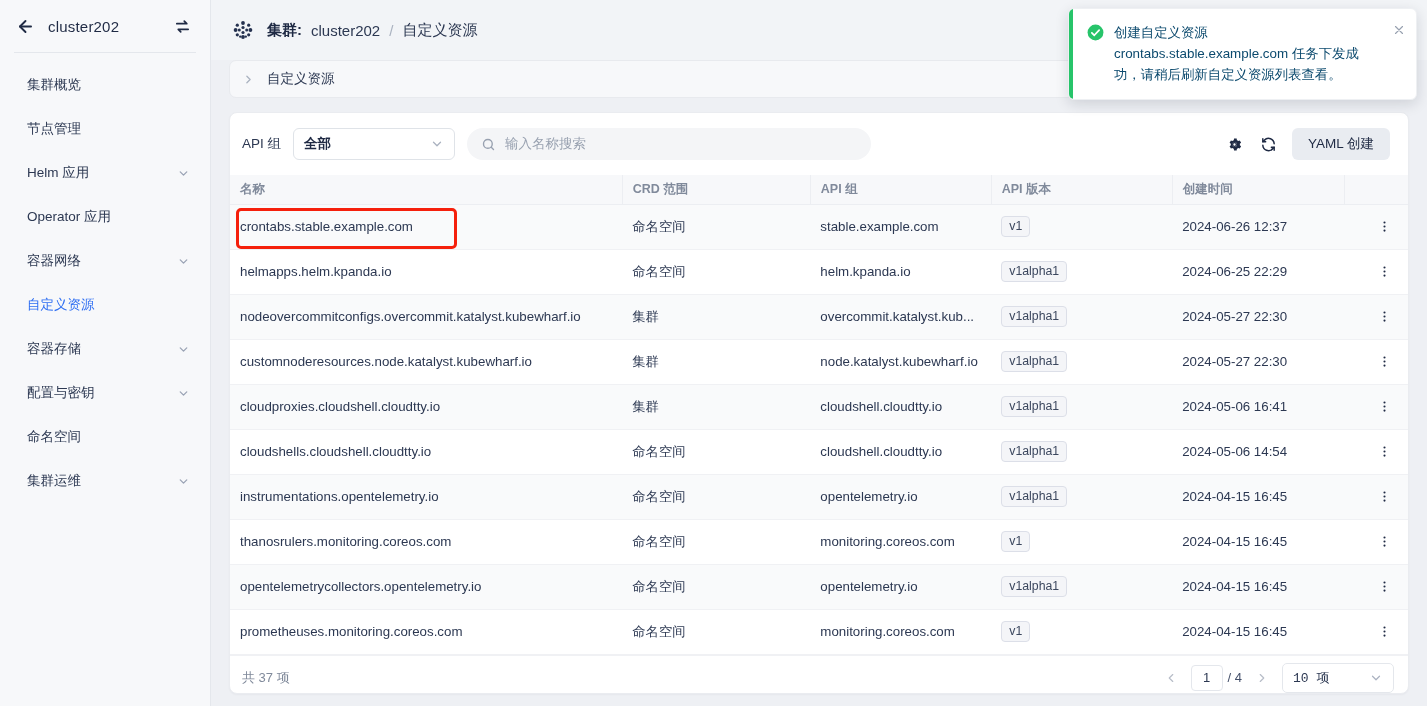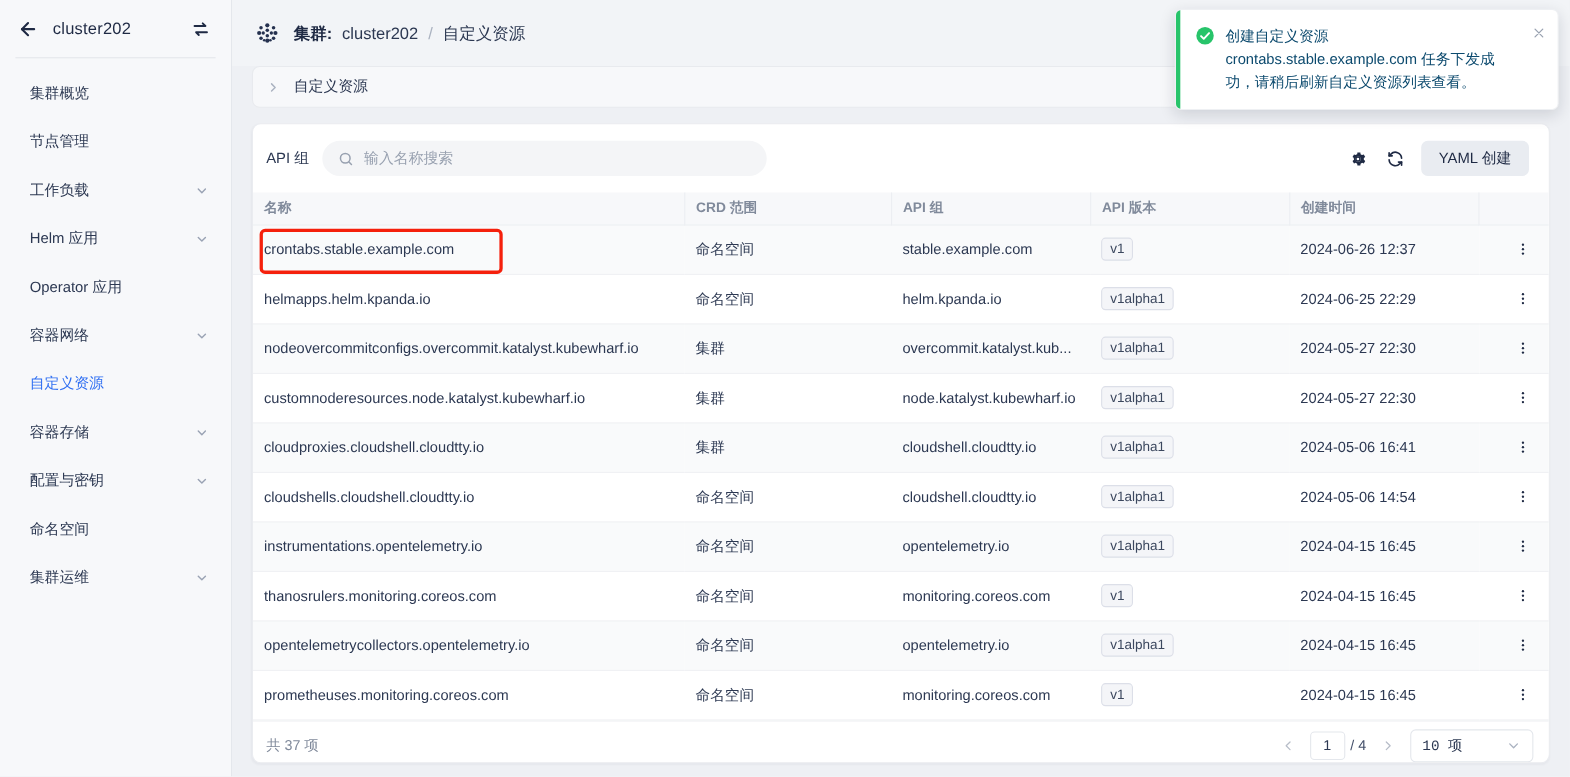--- a/index.html
+++ b/index.html
@@ -173,28 +173,20 @@
         </svg>
     </span>
   </div>
   <div class="sb-divider"></div>
   <nav class="sb-nav">
     <div class="sb-item">
       <span class="lbl">集群概览</span>
     </div>
     <div class="sb-item">
       <span class="lbl">节点管理</span>
-    </div>
-    <div class="sb-item">
-      <span class="lbl">工作负载</span>
-      <span class="sb-chev">
-          <svg width="13" height="13" viewBox="0 0 24 24" fill="none" stroke="currentColor" stroke-width="2.4" stroke-linecap="round" stroke-linejoin="round">
-            <path d="M6 9l6 6 6-6"></path>
-          </svg>
-        </span>
     </div>
     <div class="sb-item">
       <span class="lbl">Helm 应用</span>
       <span class="sb-chev">
           <svg width="13" height="13" viewBox="0 0 24 24" fill="none" stroke="currentColor" stroke-width="2.4" stroke-linecap="round" stroke-linejoin="round">
             <path d="M6 9l6 6 6-6"></path>
           </svg>
         </span>
     </div>
     <div class="sb-item">
@@ -283,20 +275,28 @@
       <svg width="13" height="13" viewBox="0 0 24 24" fill="none" stroke="currentColor" stroke-width="2" stroke-linecap="round">
           <path d="M18 6L6 18M6 6l12 12"></path>
         </svg>
     </span>
   </div>
 
   <div class="card">
 
     <div class="toolbar">
       <span class="apigrp-label">API 组</span>
+      <div class="select">
+        <span class="sv">全部</span>
+        <span class="sc">
+            <svg width="14" height="14" viewBox="0 0 24 24" fill="none" stroke="currentColor" stroke-width="2.2" stroke-linecap="round" stroke-linejoin="round">
+              <path d="M6 9l6 6 6-6"></path>
+            </svg>
+          </span>
+      </div>
       <div class="search">
         <span style="display:flex;color:#98a1b0;">
           <svg width="15" height="15" viewBox="0 0 24 24" fill="none" stroke="currentColor" stroke-width="2.2" stroke-linecap="round">
               <circle cx="11" cy="11" r="7"></circle>
               <path d="M20 20l-3.6-3.6"></path>
             </svg>
         </span>
         <span class="ph">输入名称搜索</span>
       </div>
       <span class="spacer"></span>

